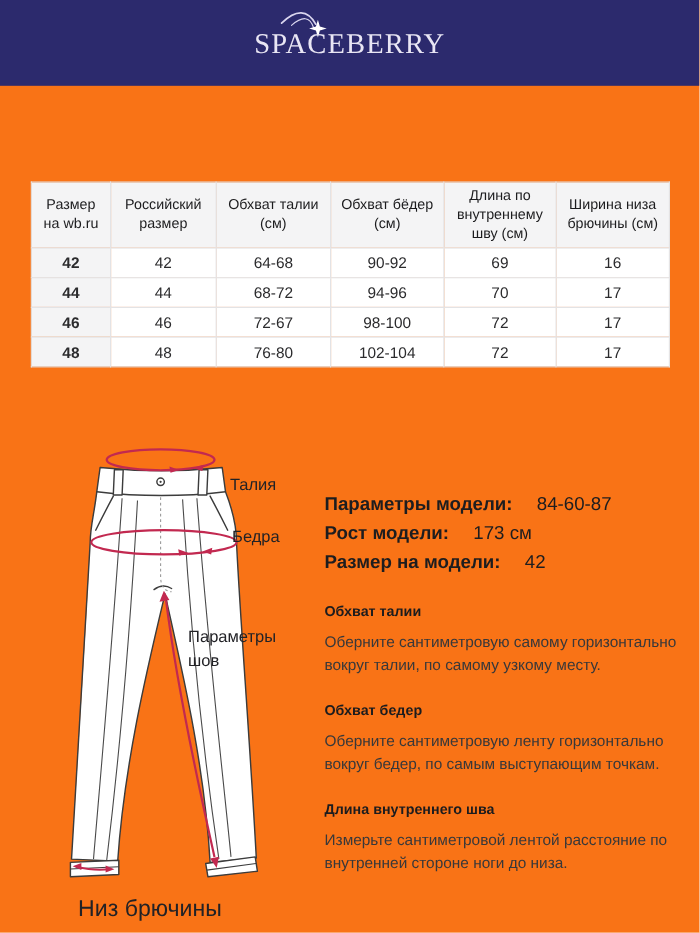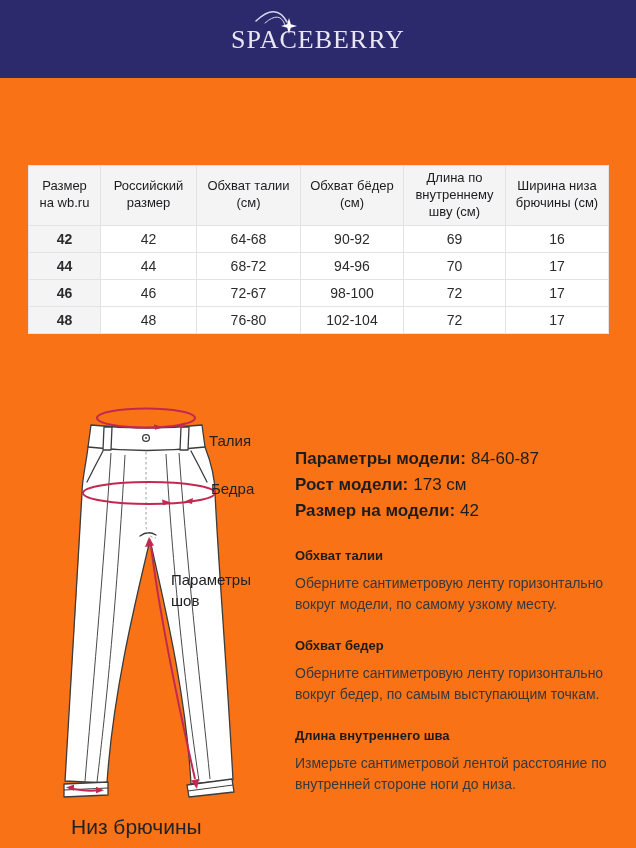--- a/index.html
+++ b/index.html
@@ -40,21 +40,21 @@
   }
   .dg-label.wrap { white-space:normal; width:112px; }
   .lbl-waist  { left:164px; top:13px;margin-top:19px; }
   .lbl-hips   { left:166px; top:80px; }
   .lbl-inseam { left:126px; top:171px; }
   .lbl-hem    { left:26px;  top:414px; font-size:21px; }
 
   
   .info-col { position:absolute; left:295px; top:446px; width:322px; }
   .model-line { font-size:17px; line-height:26px; color:#1d1d1f; }
-  .model-line .lbl { font-weight:700; margin-right:5px; }
+  .model-line .lbl { font-weight:700; margin-right:22px; }
   .sections { margin-top:21px; }
   .section + .section { margin-top:20px; }
   .section h3 { font-size:13px; font-weight:700; color:#1c1c1e; line-height:22px; margin-bottom:6px; }
   .section p  { font-size:14px; line-height:21px; color:#38383a; }
 </style>
 </head>
 <body>
 
 <div class="page">
 
@@ -182,21 +182,21 @@
     <div class="model-line">
       <span class="lbl">Рост модели:</span><span>173 см</span>
     </div>
     <div class="model-line">
       <span class="lbl">Размер на модели:</span><span>42</span>
     </div>
 
     <div class="sections">
       <div class="section">
         <h3>Обхват талии</h3>
-        <p>Оберните сантиметровую ленту горизонтально вокруг модели, по самому узкому месту.</p>
+        <p>Оберните сантиметровую самому горизонтально вокруг талии, по самому узкому месту.</p>
       </div>
       <div class="section">
         <h3>Обхват бедер</h3>
         <p>Оберните сантиметровую ленту горизонтально вокруг бедер, по самым выступающим точкам.</p>
       </div>
       <div class="section">
         <h3>Длина внутреннего шва</h3>
         <p>Измерьте сантиметровой лентой расстояние по внутренней стороне ноги до низа.</p>
       </div>
     </div>

